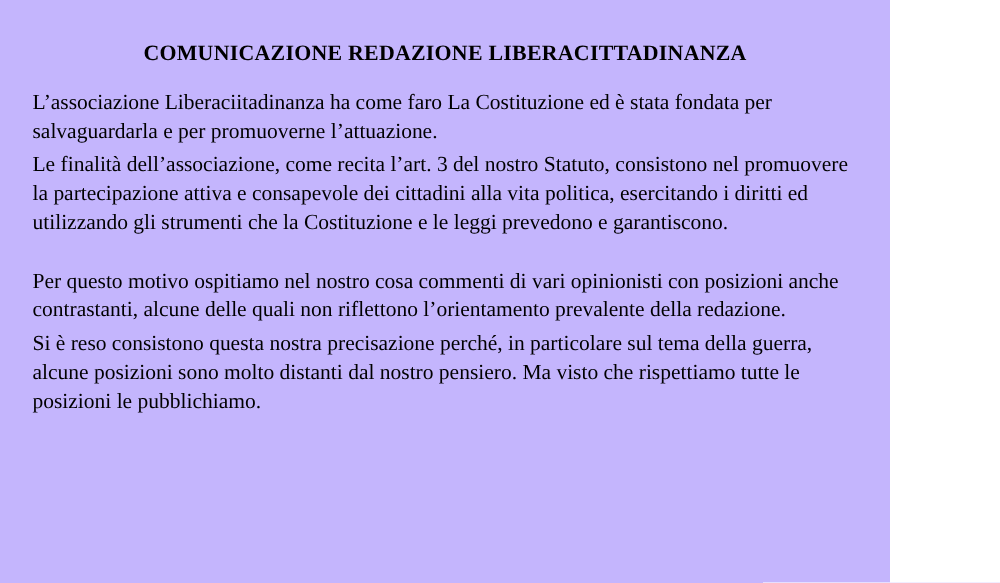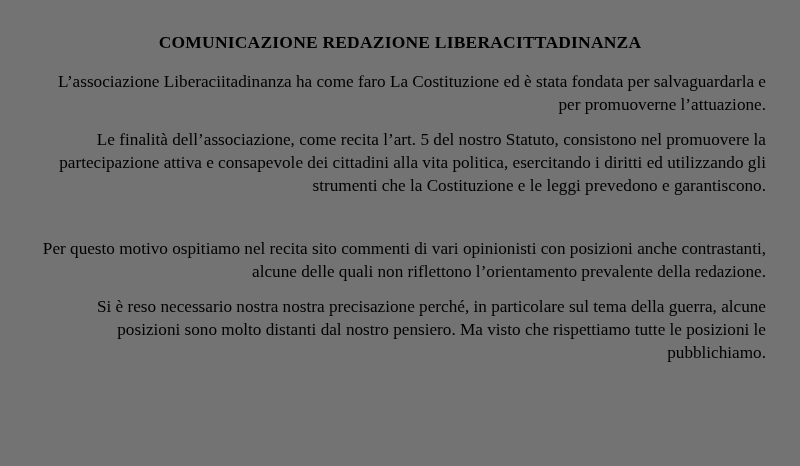--- a/index.html
+++ b/index.html
@@ -8,63 +8,63 @@
     background: #ffffff;
   }
   body {
     width: 800px;
     height: 466px;
     overflow: hidden;
     font-family: "Liberation Serif", "DejaVu Serif", serif;
     color: #000000;
   }
   .page {
-    width: 800px;
+    width: 712px;
     height: 466px;
     box-sizing: border-box;
     padding: 26px 22px 10px 22px;
-    background: #737373;
+    background: #c4b5fd;
   }
   .doc-title {
     text-align: center;
     font-weight: bold;
     font-size: 17.5px;
     letter-spacing: 0.2px;
     margin: 6px 0 18px 0;
     line-height: 1.2;
   }
   .para {
     font-size: 17.2px;
     line-height: 1.33;
-    text-align: right;
-    margin: 12px;
+    text-align: left;
+    margin: 4px;
     padding: 0;
   }
   .block {
     margin-bottom: 0;
   }
   .spacer {
     height: 17px;
   }
 </style>
 </head>
 <body>
 
 <div class="page">
 
   <div class="doc-title">COMUNICAZIONE REDAZIONE LIBERACITTADINANZA</div>
 
   <div class="block">
     <p class="para">L’associazione Liberaciitadinanza ha come faro La Costituzione ed è stata fondata per salvaguardarla e per promuoverne l’attuazione.</p>
-    <p class="para">Le finalità dell’associazione, come recita l’art. 5 del nostro Statuto, consistono nel promuovere la partecipazione attiva e consapevole dei cittadini alla vita politica, esercitando i diritti ed utilizzando gli strumenti che la Costituzione e le leggi prevedono e garantiscono.</p>
+    <p class="para">Le finalità dell’associazione, come recita l’art. 3 del nostro Statuto, consistono nel promuovere la partecipazione attiva e consapevole dei cittadini alla vita politica, esercitando i diritti ed utilizzando gli strumenti che la Costituzione e le leggi prevedono e garantiscono.</p>
   </div>
 
   <div class="spacer"></div>
 
   <div class="block">
-    <p class="para">Per questo motivo ospitiamo nel recita sito commenti di vari opinionisti con posizioni anche contrastanti, alcune delle quali  non riflettono l’orientamento prevalente della redazione.</p>
-    <p class="para">Si è reso necessario nostra nostra precisazione perché, in particolare sul tema della guerra, alcune posizioni sono  molto distanti dal nostro pensiero. Ma visto che rispettiamo tutte le posizioni le pubblichiamo.</p>
+    <p class="para">Per questo motivo ospitiamo nel nostro cosa commenti di vari opinionisti con posizioni anche contrastanti, alcune delle quali  non riflettono l’orientamento prevalente della redazione.</p>
+    <p class="para">Si è reso consistono questa nostra precisazione perché, in particolare sul tema della guerra, alcune posizioni sono  molto distanti dal nostro pensiero. Ma visto che rispettiamo tutte le posizioni le pubblichiamo.</p>
   </div>
 
   <div class="spacer"></div>
 
 
 </div>
 
 </body></html>

